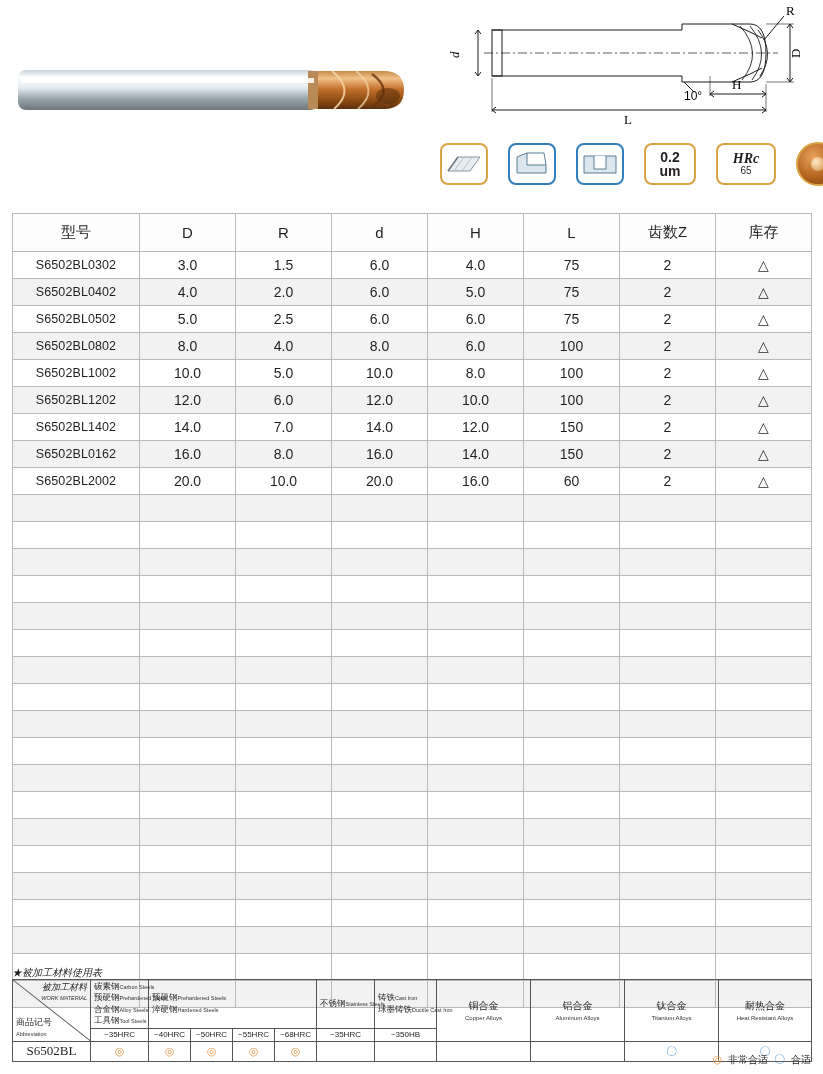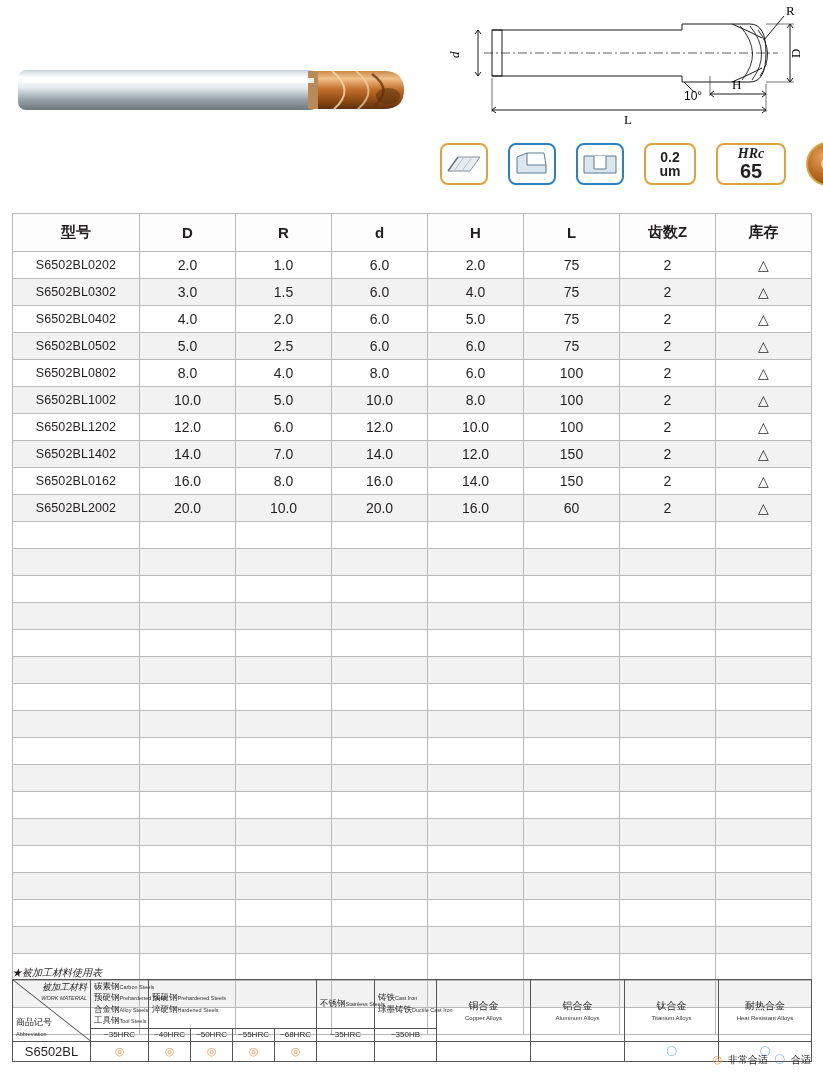--- a/index.html
+++ b/index.html
@@ -67,33 +67,33 @@
     display: flex;
     flex-direction: column;
     align-items: center;
     justify-content: center;
     line-height: 1.0;
     font-weight: bold;
   }
   .badge-text .l1 { font-size: 14px; }
   .badge-text .l2 { font-size: 14px; }
   .badge-hrc {
-    width: 70px;
+    width: 60px;
     height: 42px;
     border-radius: 8px;
     border: 2px solid #d9a441;
     background: #fff;
     display: flex;
     flex-direction: column;
     align-items: center;
     justify-content: center;
     line-height: 1.0;
   }
   .badge-hrc .l1 { font-size: 14px; font-weight: bold; font-style: italic; font-family: "Liberation Serif", serif; }
-  .badge-hrc .l2 { font-size: 20px; font-weight: bold; }
+  .badge-hrc .l2 { font-size: 10px; font-weight: normal; }
   .badge-round {
     width: 44px; height: 44px; border-radius: 50%;
     border: 2px solid #d9a441;
     background: radial-gradient(circle at 38% 32%, #e8a15c 0%, #b4651f 55%, #7a3d10 100%);
     display:flex; align-items:center; justify-content:center;
   }
   .badge-round .inner {
     width: 14px; height: 14px; border-radius: 50%;
     background: radial-gradient(circle at 35% 35%, #ffe9c9, #cf8c3a);
   }
@@ -111,21 +111,21 @@
     border: 1px solid #b9b9b9;
     height: 27px;
     text-align: center;
     vertical-align: middle;
     font-size: 14px;
     padding: 0;
   }
   .spec-table thead th {
     height: 38px;
     font-size: 15px;
-    font-weight: bold;
+    font-weight: normal;
     background: #fdfdfd;
   }
   .spec-table td.model {
     font-size: 12.5px;
     letter-spacing: 0.1px;
   }
   .spec-table tbody tr:nth-child(even) { background: #f2f2f2; }
   .spec-table tbody tr.empty td { height: 27px; }
   .tri { font-size: 12px; }
 
@@ -177,21 +177,21 @@
     text-align: left !important;
     padding-left: 3px !important;
     line-height: 1.3;
     height: 42px;
   }
   .grp .row-mini { white-space: nowrap; }
   .grp .cn { font-size: 8.5px; }
   .grp .en { font-size: 5.5px; color: #333; }
   .hrc-row td { height: 13px; font-size: 8px; }
   .val-row td { height: 20px; font-size: 11px; }
-  .val-row td.model-cell { font-size: 13px; }
+  .val-row td.model-cell { font-size: 13px; font-family: Liberation Serif, serif; }
   .dot-best { color: #e8913c; font-size: 11px; }
   .dot-ok { color: #2f7fc1; font-size: 11px; }
 
   .legend {
     position: absolute;
     right: 12px;
     top: 1052px;
     font-size: 10px;
     display: flex;
     align-items: center;
@@ -346,30 +346,20 @@
       <th>D</th>
       <th>R</th>
       <th>d</th>
       <th>H</th>
       <th>L</th>
       <th>齿数Z</th>
       <th>库存</th>
     </tr>
   </thead>
   <tbody id="spec-body">
-      <tr>
-        <td class="model">S6502BL0202</td>
-        <td>2.0</td>
-        <td>1.0</td>
-        <td>6.0</td>
-        <td>2.0</td>
-        <td>75</td>
-        <td>2</td>
-        <td class="tri">△</td>
-      </tr>
       <tr>
         <td class="model">S6502BL0302</td>
         <td>3.0</td>
         <td>1.5</td>
         <td>6.0</td>
         <td>4.0</td>
         <td>75</td>
         <td>2</td>
         <td class="tri">△</td>
       </tr>

